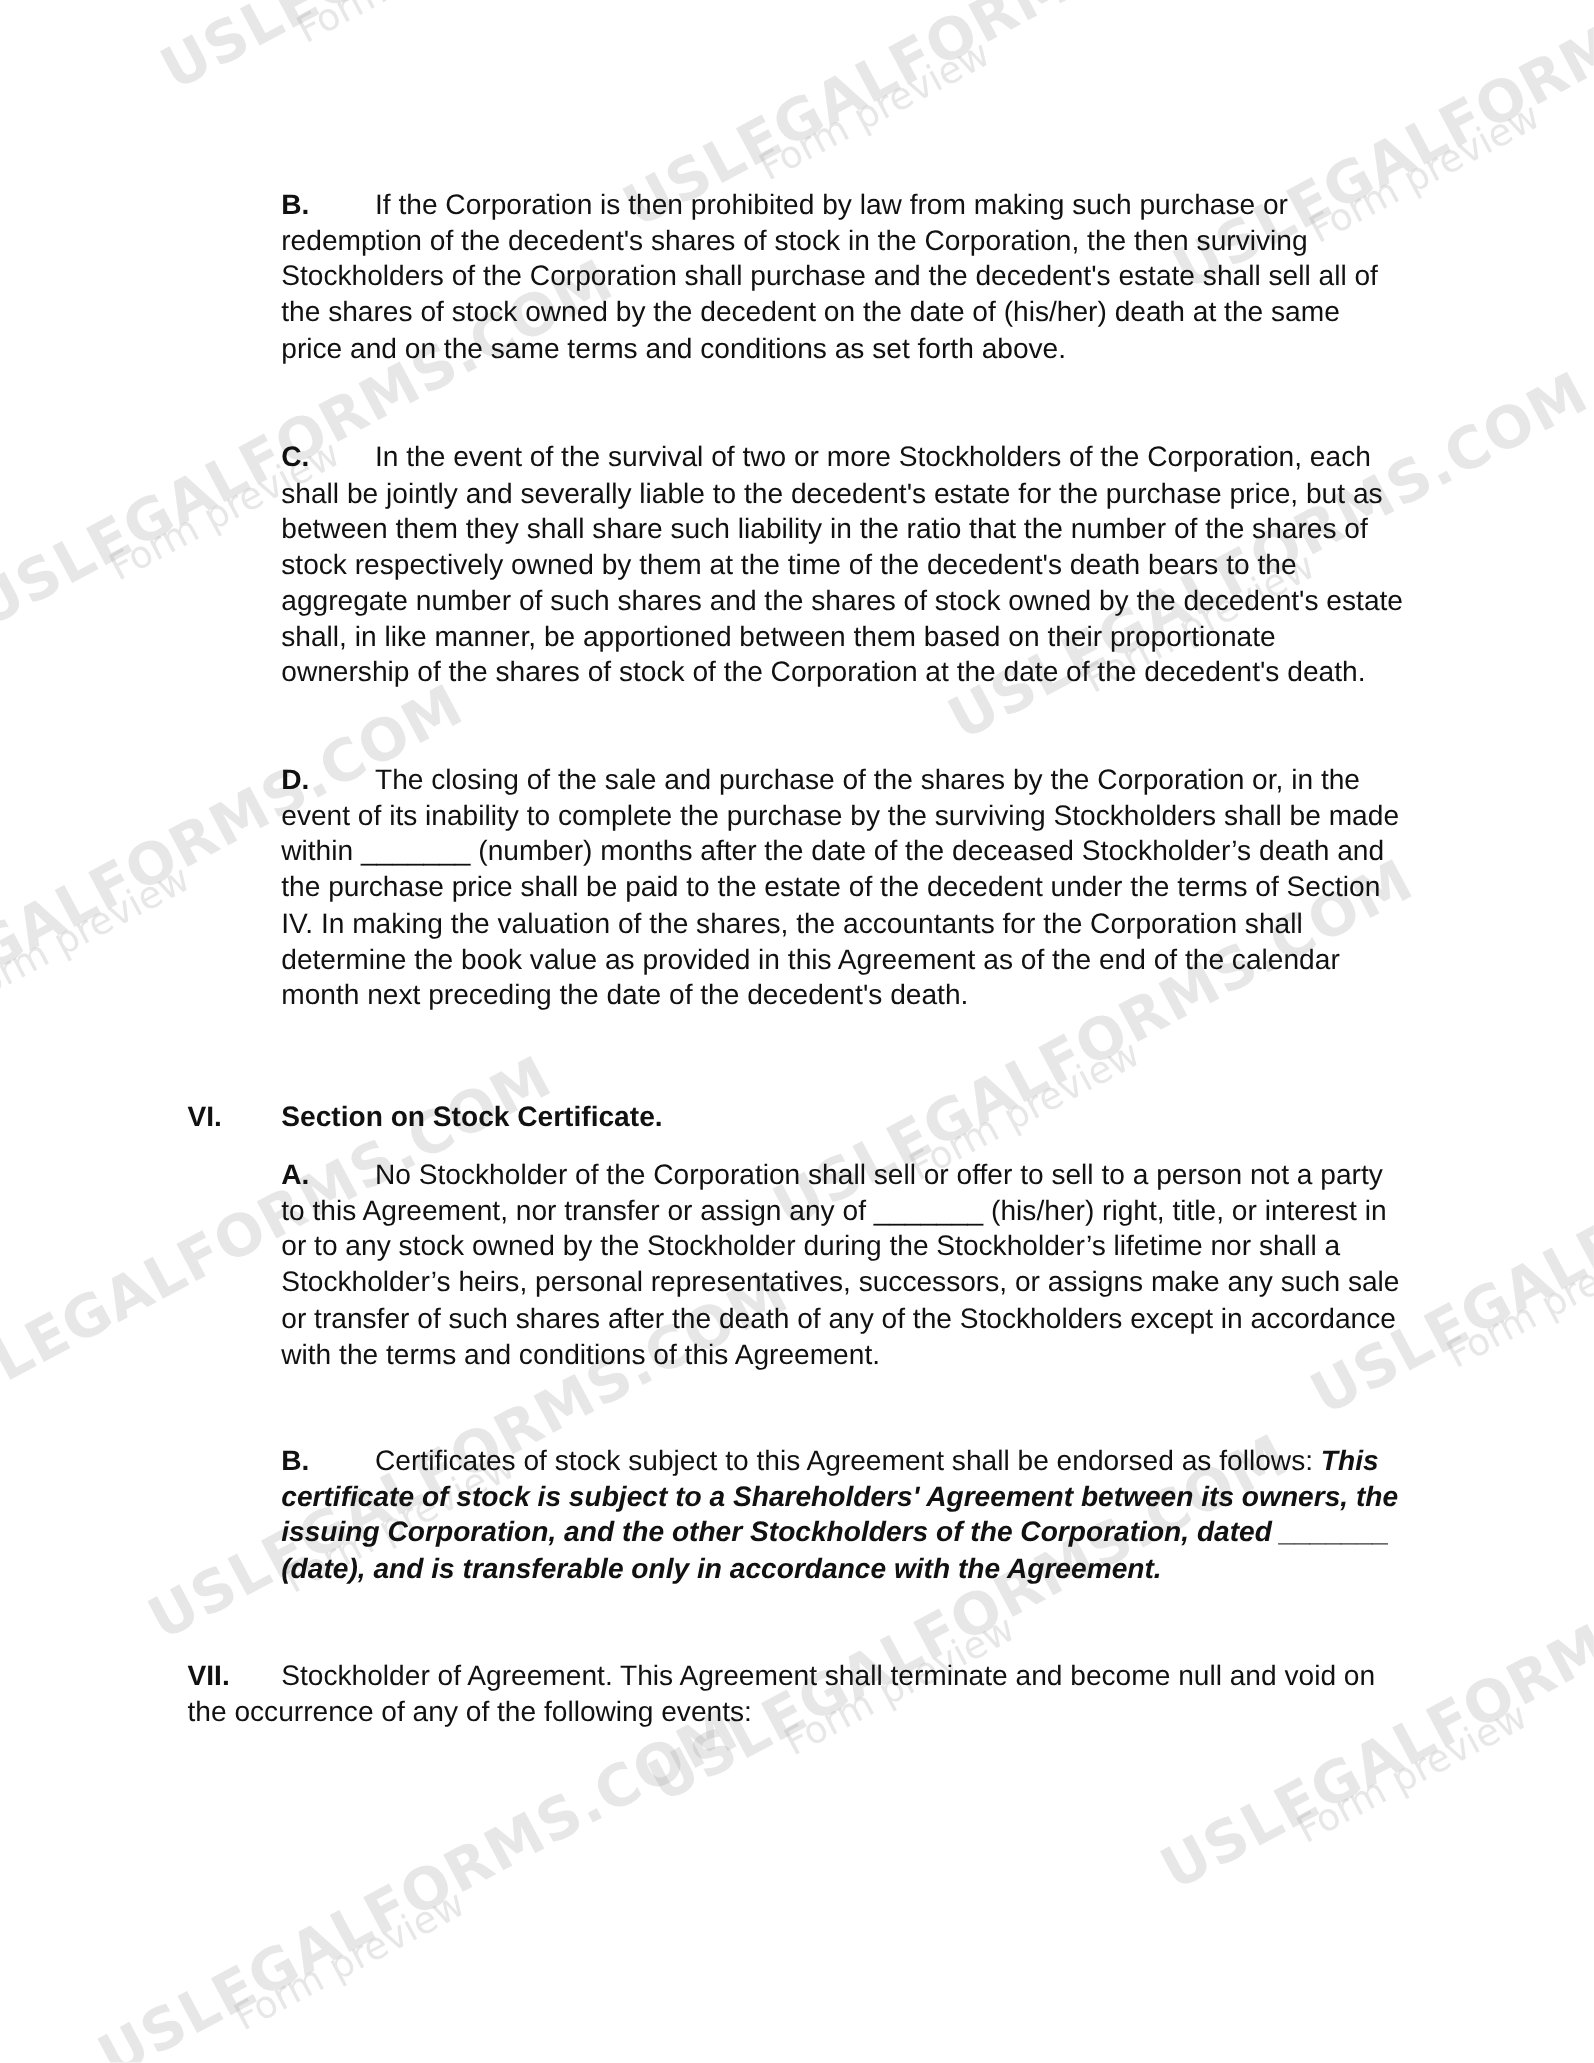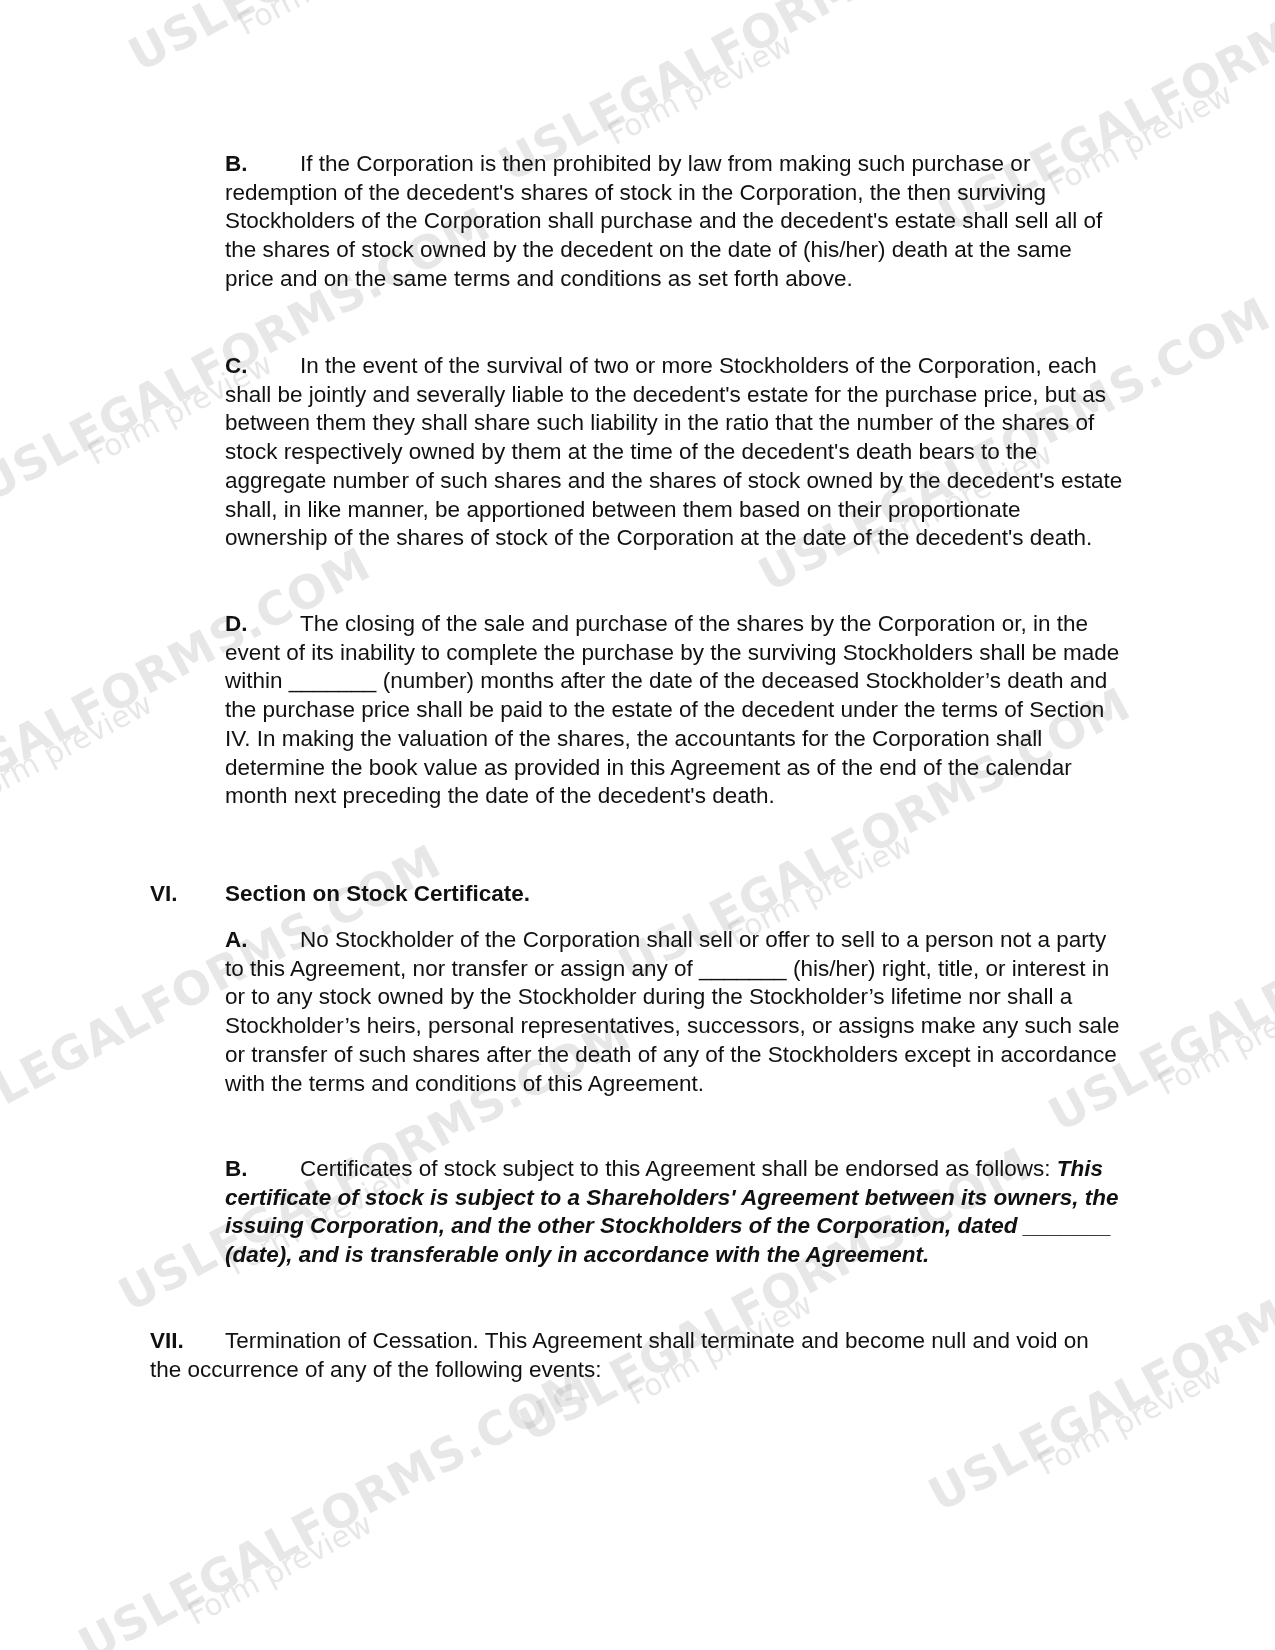--- a/index.html
+++ b/index.html
@@ -85,16 +85,16 @@
   <p class="para" style="top:610px;"><span class="lbl">D.</span><span>The closing of the sale and purchase of the shares by the Corporation or, in the event of its inability to complete the purchase by the surviving Stockholders shall be made within </span><span class="blank">_______</span><span> </span><span class="i">(number)</span><span> months after the date of the deceased Stockholder’s death and the purchase price shall be paid to the estate of the decedent under the terms of </span><span class="b">Section IV.</span><span> In making the valuation of the shares, the accountants for the Corporation shall determine the book value as provided in this </span><span class="b">Agreement</span><span> as of the end of the calendar month next preceding the date of the decedent's death.</span></p>
 
   <div class="heading" style="top:868px;">
     <span class="num">VI.</span><span>Section on Stock Certificate.</span>
   </div>
 
   <p class="para" style="top:926px;"><span class="lbl">A.</span><span>No Stockholder of the Corporation shall sell or offer to sell to a person not a party to this </span><span class="b">Agreement</span><span>, nor transfer or assign any of </span><span class="blank">_______</span><span> </span><span class="i">(his/her)</span><span> right, title, or interest in or to any </span><span class="b">stock</span><span> owned by the Stockholder during the Stockholder’s lifetime nor shall a Stockholder’s heirs, personal representatives, successors, or assigns make any such sale or transfer of such shares after the death of any of the Stockholders except in accordance with the terms and conditions of this </span><span class="b">Agreement</span><span>.</span></p>
 
   <p class="para" style="top:1155px;"><span class="lbl">B.</span><span>Certificates of </span><span class="b">stock</span><span> subject to this </span><span class="b">Agreement</span><span> shall be endorsed as follows: </span><span class="bi">This certificate of stock is subject to a Shareholders' Agreement between its owners, the issuing Corporation, and the other Stockholders of the Corporation, dated </span><span class="blank bi">_______</span><span class="bi"> (date), and is transferable only in accordance with the  Agreement.</span></p>
 
-  <p class="para wide" style="top:1327px;"><span class="lbl sec">VII.</span><span class="b">Termination of Cessation.</span><span> This </span><span class="b">Agreement</span><span> shall terminate and become null and void on the occurrence of any of the following events:</span></p>
+  <p class="para wide" style="top:1327px;"><span class="lbl sec">VII.</span><span class="b">Stockholder of Agreement.</span><span> This </span><span class="b">Agreement</span><span> shall terminate and become null and void on the occurrence of any of the following events:</span></p>
 
 
 </div>
 
 </body></html>

